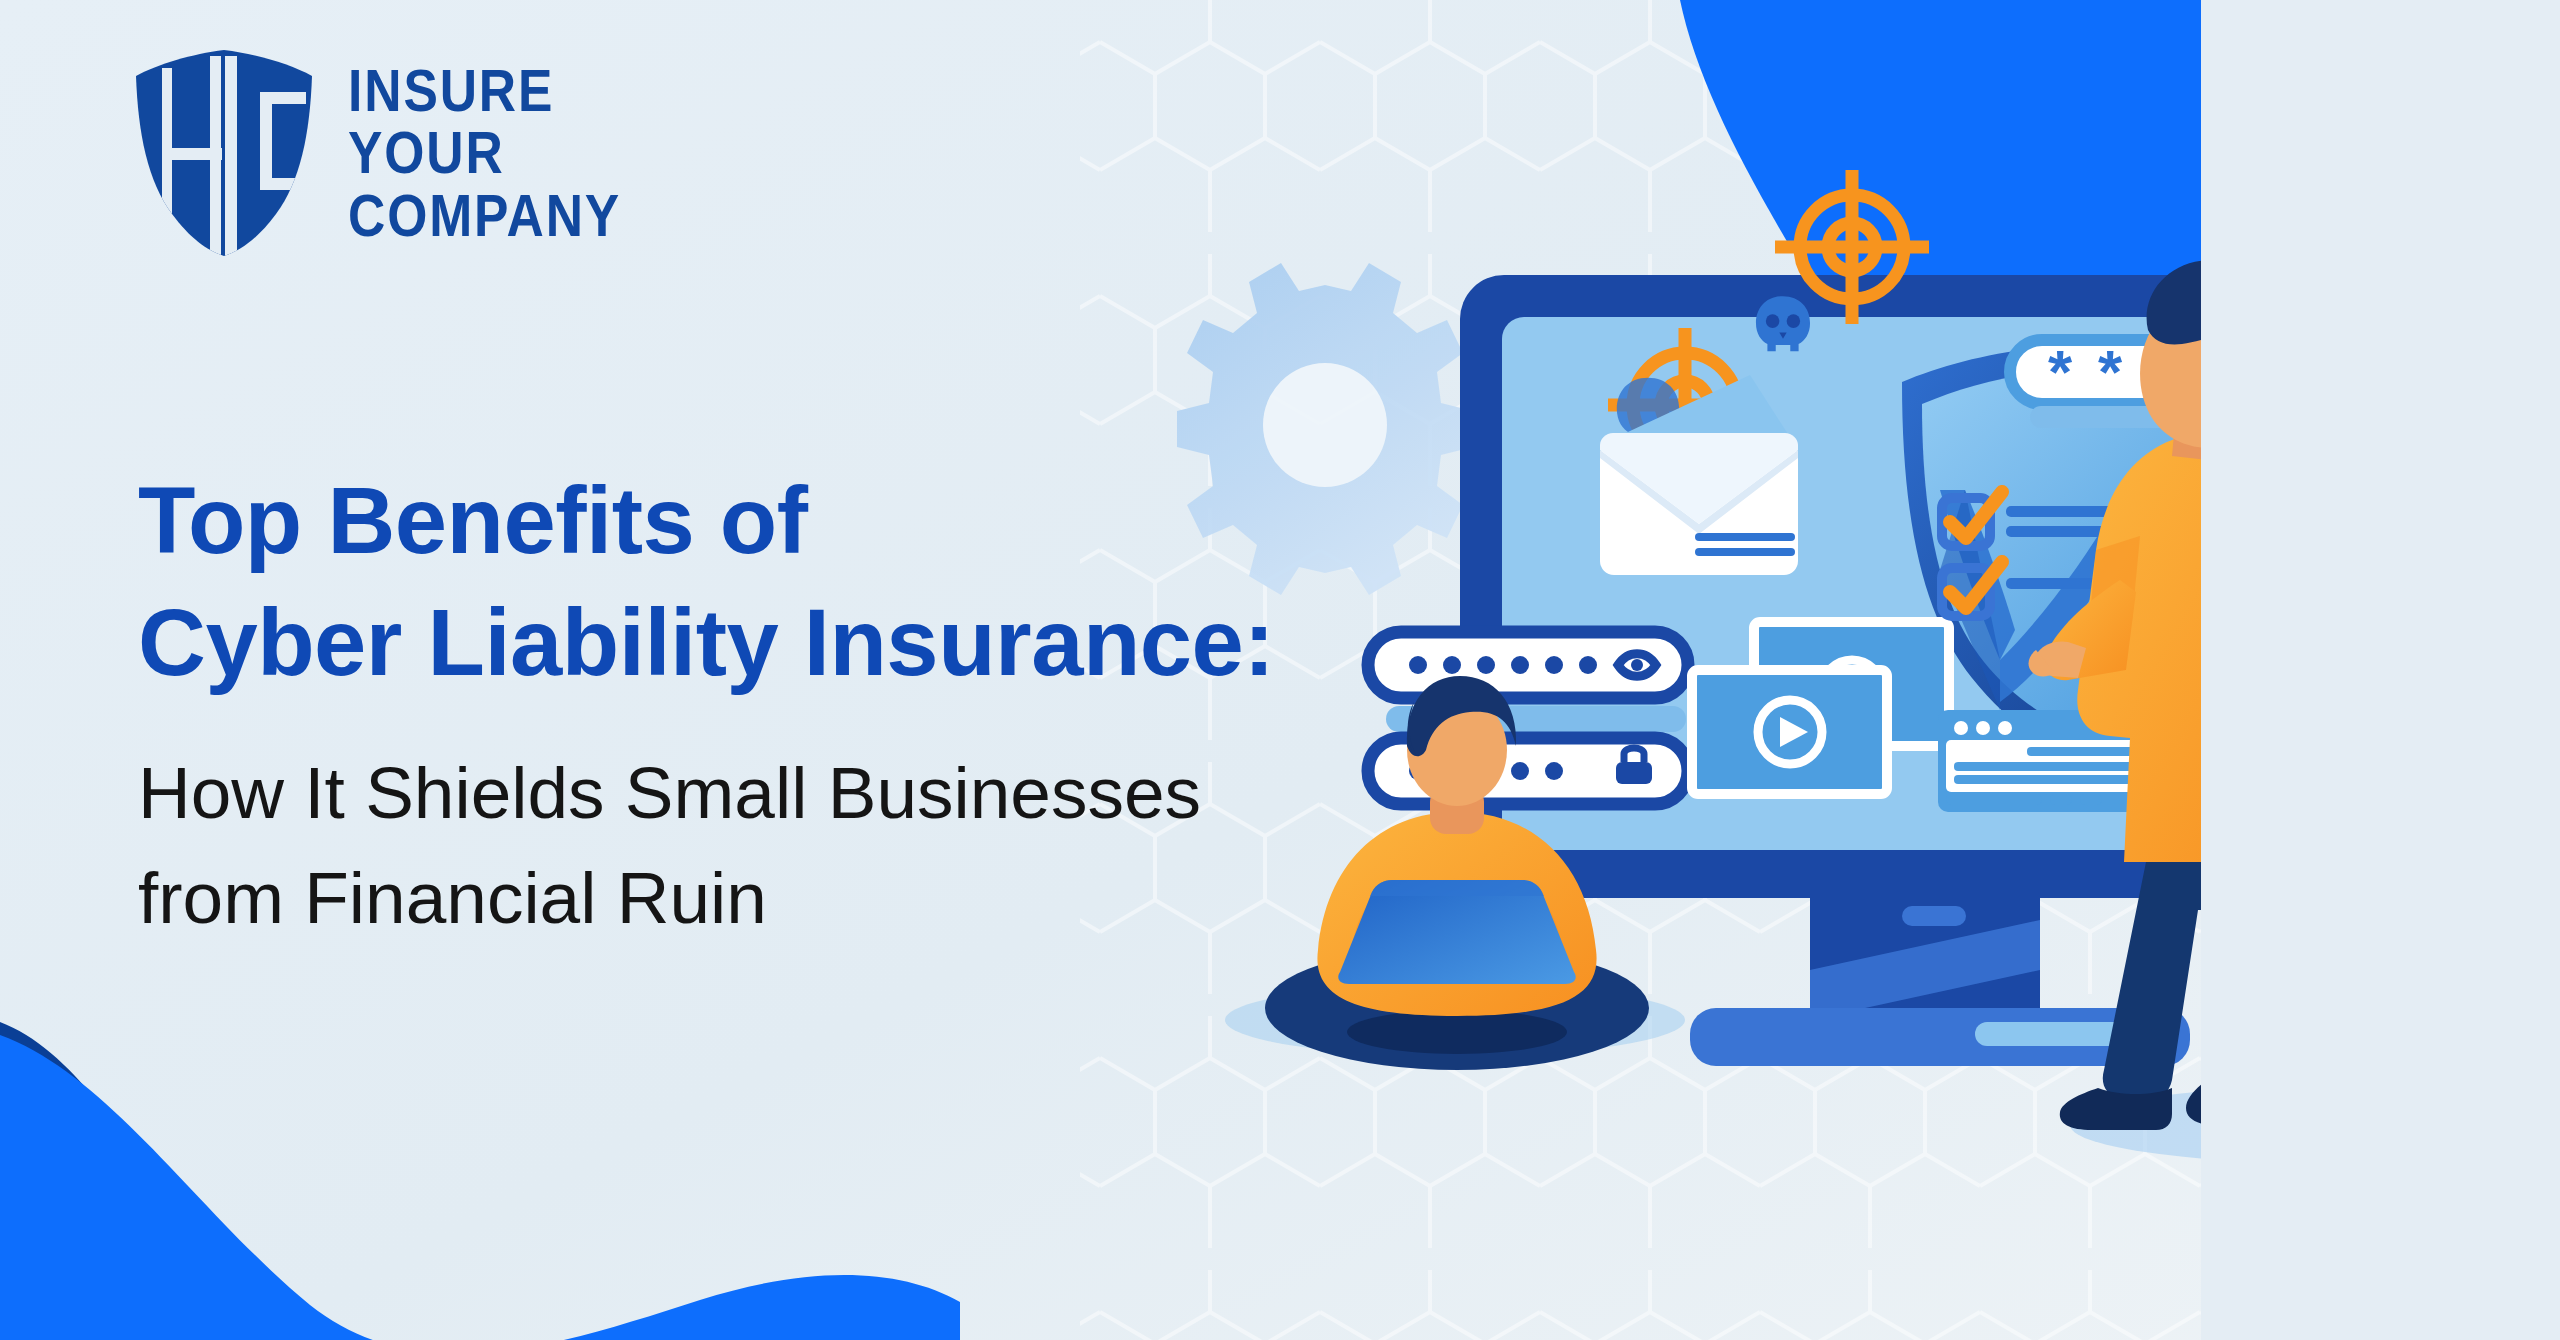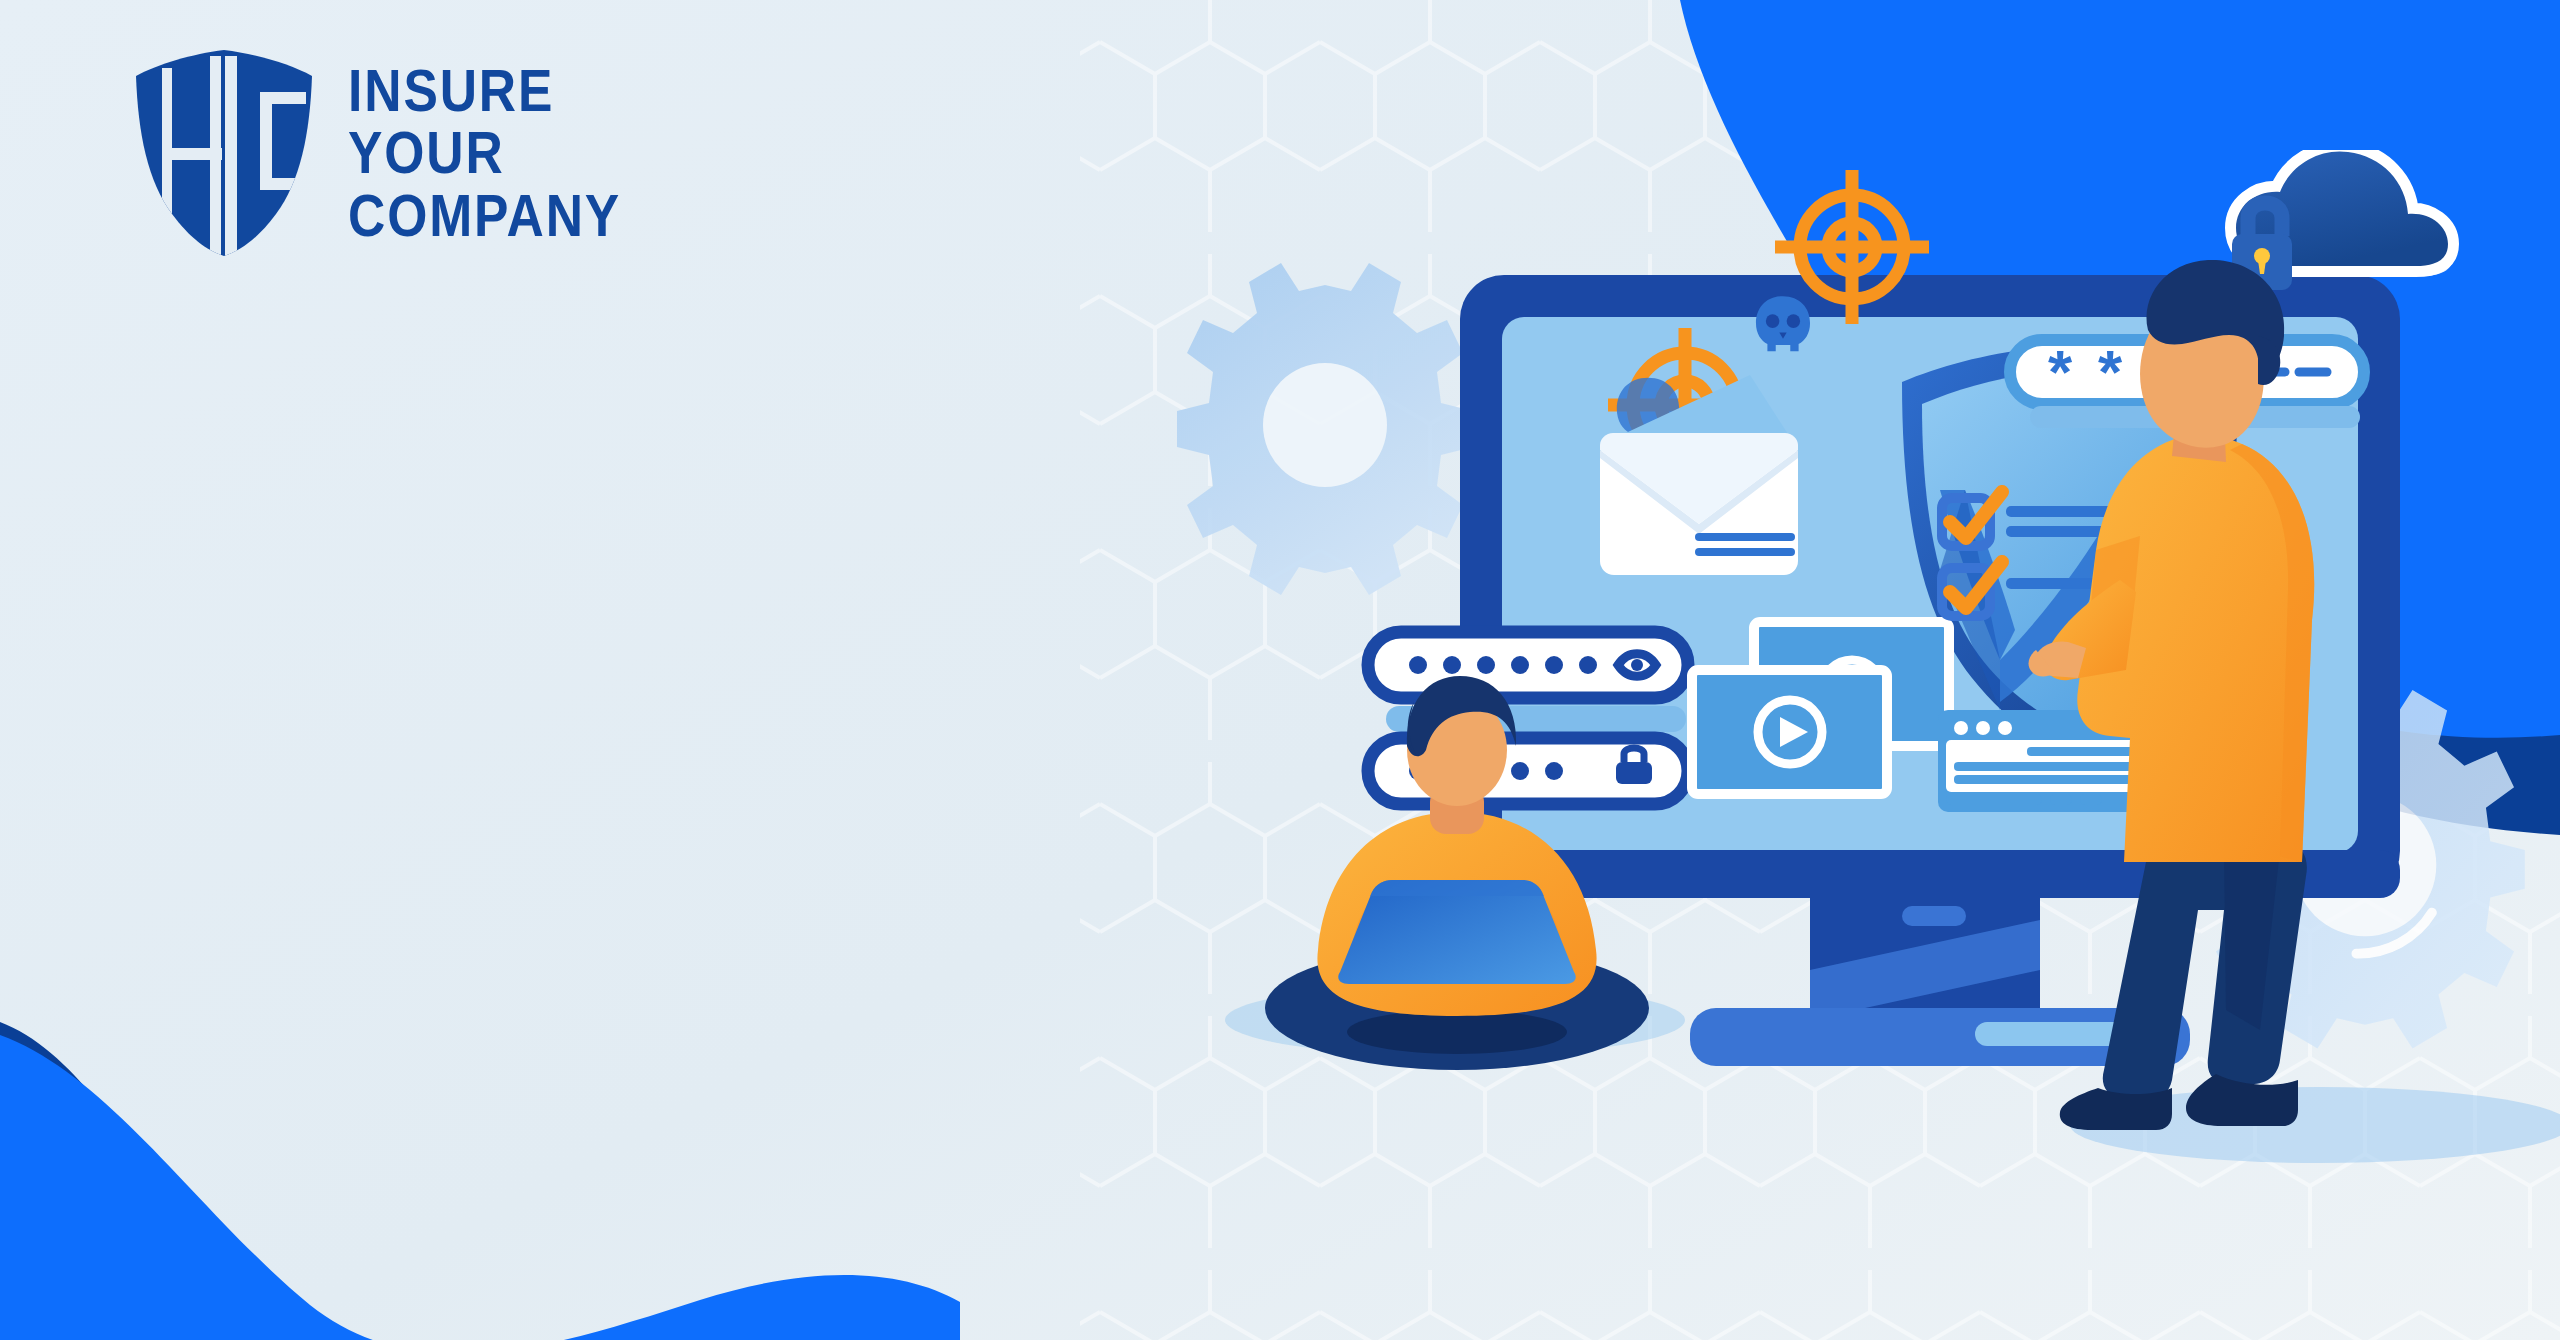--- a/index.html
+++ b/index.html
@@ -2,21 +2,21 @@
 <html><head>
 <meta charset="utf-8">
 <style>
   * { margin:0; padding:0; box-sizing:border-box; }
   html,body { width:2560px; height:1340px; overflow:hidden; }
   body {
     font-family:"Liberation Sans", sans-serif;
     background:#e4edf4;
     position:relative;
   }
-  #stage { position:absolute; inset:0; width:2560px; height:1340px; overflow:hidden; background:#14b8a6; }
+  #stage { position:absolute; inset:0; width:2201px; height:1340px; overflow:hidden; background:#14b8a6; }
 
   
   .bg-svg { position:absolute; inset:0; width:2560px; height:1340px; }
 
   
   .logo-block { position:absolute; left:132px; top:48px; display:flex; align-items:center; gap:32px; }
   .logo-mark { width:184px; height:210px; flex:none; }
   .logo-words { display:flex; flex-direction:column; gap:5px; }
   .logo-line {
     font-family:"Liberation Sans Narrow","Liberation Sans",sans-serif;
@@ -109,20 +109,28 @@
         <rect x="128" y="130" width="46" height="12"></rect>
       </g>
     </svg>
     <div class="logo-words">
       <div class="logo-line">INSURE</div>
       <div class="logo-line">YOUR</div>
       <div class="logo-line">COMPANY</div>
     </div>
   </div>
 
+  <div class="copy">
+    <div class="h1-line">Top Benefits of</div>
+    <div class="h1-line">Cyber Liability Insurance:</div>
+    <div class="sub">
+      <div class="sub-line">How It Shields Small Businesses</div>
+      <div class="sub-line">from Financial Ruin</div>
+    </div>
+  </div>
 
   <svg class="illo" viewBox="0 0 1430 1050">
     <defs>
       <linearGradient id="shg" x1="0.1" y1="0" x2="0.9" y2="1">
         <stop offset="0%" stop-color="#8fc9f2"></stop>
         <stop offset="100%" stop-color="#4d9ee0"></stop>
       </linearGradient>
       <linearGradient id="shgOuter" x1="0" y1="0" x2="1" y2="1">
         <stop offset="0%" stop-color="#2f6fd0"></stop>
         <stop offset="100%" stop-color="#123a86"></stop>

